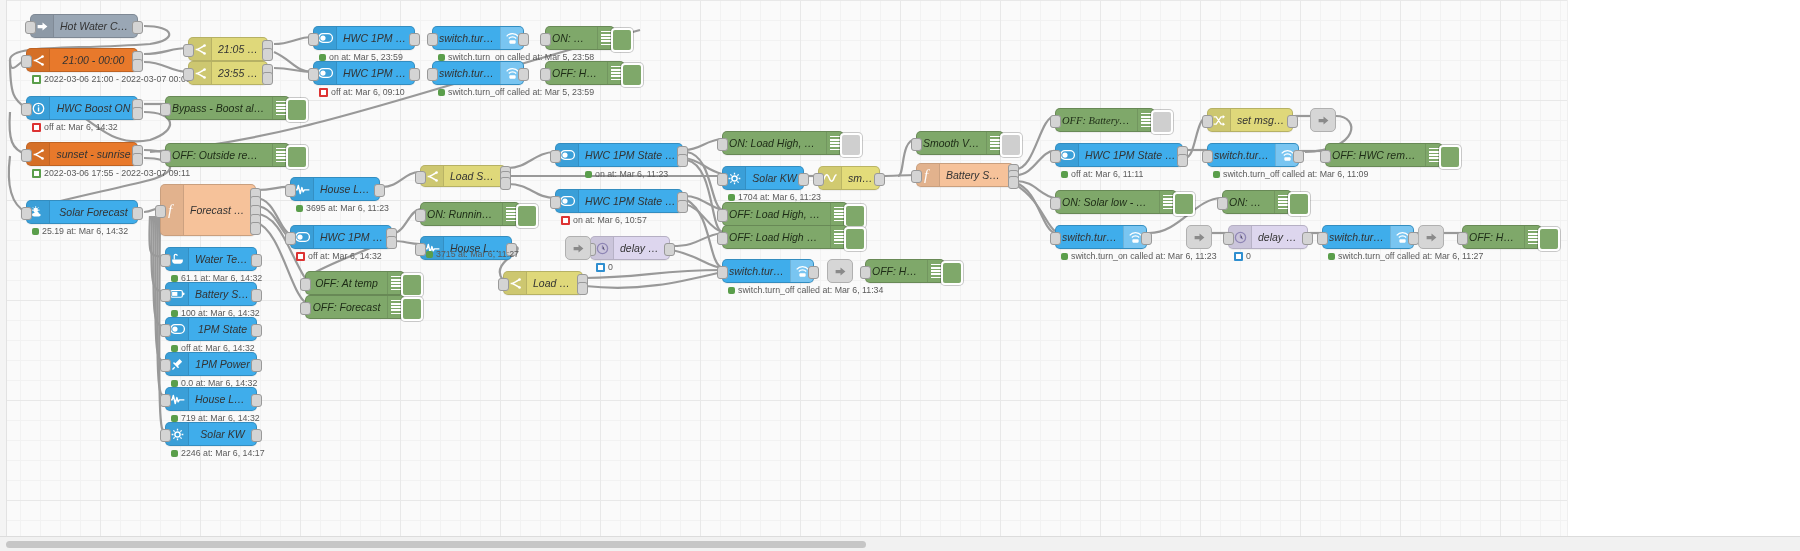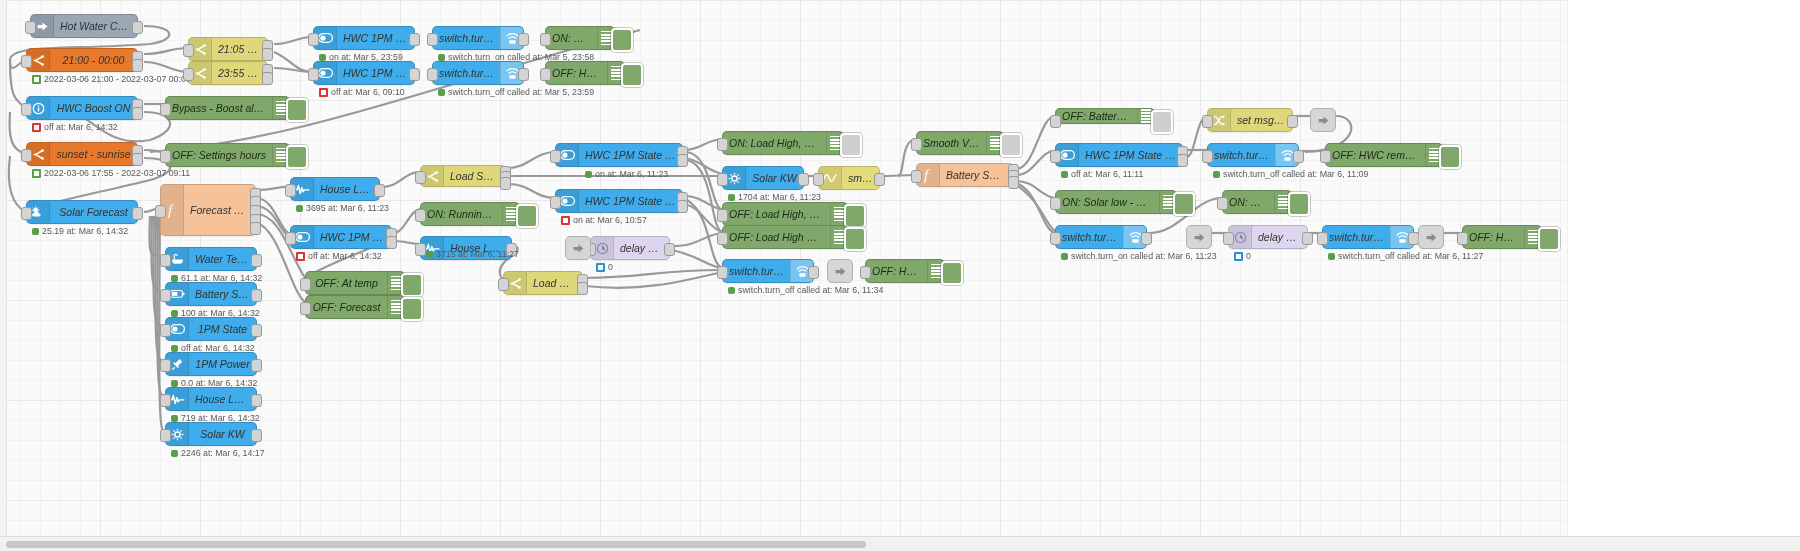--- a/index.html
+++ b/index.html
@@ -338,21 +338,21 @@
         <i></i>
         <i></i>
         <i></i>
         <i></i>
         <i></i>
       </div>
       <div class="dbgtog"></div>
       <div class="port in" style="top: 6px;"></div>
     </div>
     <div class="node c-green center" style="left: 165px; top: 143px; width: 125px; height: 24px;">
-      <div class="nlabel">OFF: Settings hours</div>
+      <div class="nlabel">OFF: Outside remain</div>
       <div class="dbg">
         <i></i>
         <i></i>
         <i></i>
         <i></i>
         <i></i>
       </div>
       <div class="dbgtog"></div>
       <div class="port in" style="top: 6px;"></div>
     </div>
@@ -807,21 +807,21 @@
       <div class="dbg">
         <i></i>
         <i></i>
         <i></i>
         <i></i>
         <i></i>
       </div>
       <div class="dbgtog off"></div>
       <div class="port in" style="top: 6px;"></div>
     </div>
-    <div class="node c-green center" style="left: 1055px; top: 108px; width: 100px; height: 16px;">
+    <div class="node c-green center" style="left: 1055px; top: 108px; width: 100px; height: 24px; font-family: Liberation Serif, serif;">
       <div class="nlabel">OFF: Battery low</div>
       <div class="dbg">
         <i></i>
         <i></i>
         <i></i>
         <i></i>
         <i></i>
       </div>
       <div class="dbgtog off"></div>
       <div class="port in" style="top: 6px;"></div>

